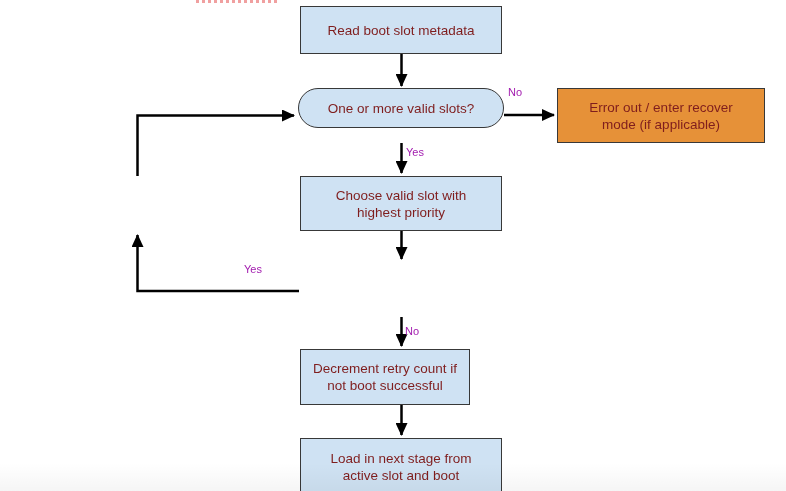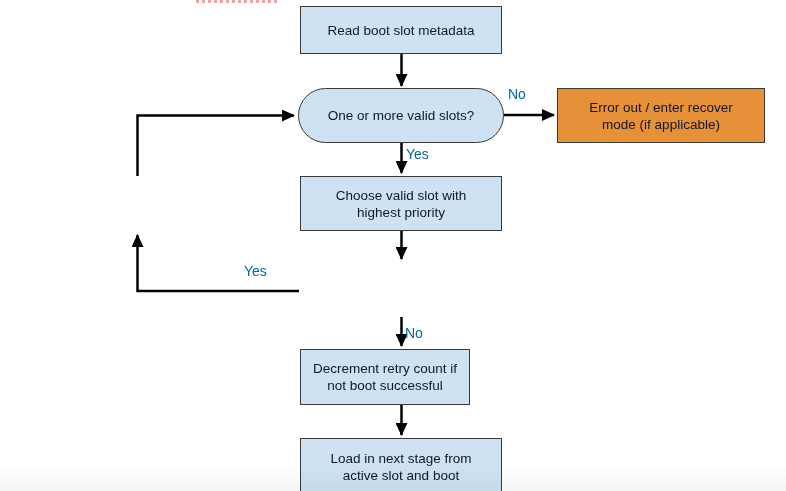--- a/index.html
+++ b/index.html
@@ -13,42 +13,42 @@
   .red-marks{
     position:absolute;left:196px;top:0;width:82px;height:3px;
     background:repeating-linear-gradient(90deg,#f0a0a0 0px,#f0a0a0 3px,rgba(0,0,0,0) 3px,rgba(0,0,0,0) 6px);
   }
 
   svg.edges{position:absolute;left:0;top:0;width:786px;height:491px;}
   svg.edges path{stroke:#000000;stroke-width:2.5;fill:none;}
 
   .node{
     position:absolute;display:flex;align-items:center;justify-content:center;
-    text-align:center;font-size:13.5px;line-height:17px;color:#0f172a;
+    text-align:center;font-size:13.5px;line-height:17px;color:#7f1d1d;
     background:#cfe2f3;border:1.5px solid #383838;box-sizing:border-box;
   }
   .node .lbl{display:inline-block;}
   .decision{border-radius:28px;}
   .error{background:#e69138;}
 
   .n-read  {left:300px;top:6px;  width:202px;height:48px;}
-  .n-valid {left:298px;top:88px; width:206px;height:55px;}
+  .n-valid {left:298px;top:88px; width:206px;height:40px;}
   .n-error {left:557px;top:88px; width:208px;height:55px;}
   .n-error .lbl {max-width:170px;}
   .n-choose{left:300px;top:176px;width:202px;height:55px;}
   .n-choose .lbl{max-width:160px;}
   .n-boot  {left:298px;top:262px;width:206px;height:55px;}
   .n-boot .lbl  {max-width:170px;}
   .n-mark  {left:34px; top:176px;width:203px;height:55px;}
   .n-decr  {left:300px;top:349px;width:170px;height:56px;}
   .n-decr .lbl  {max-width:165px;}
   .n-load  {left:300px;top:438px;width:202px;height:58px;}
   .n-load .lbl  {max-width:165px;}
 
-  .lab{position:absolute;font-size:14px;color:#0369a1;}
+  .lab{position:absolute;font-size:11px;color:#a21caf;}
   .lab-no1 {left:508px;top:86px;}
   .lab-yes1{left:406px;top:146px;}
   .lab-yes2{left:244px;top:263px;}
   .lab-no2 {left:405px;top:325px;}
 
   .page-shade{
     position:absolute;left:0;bottom:0;width:786px;height:28px;
     background:linear-gradient(180deg,rgba(0,0,0,0) 0%,rgba(0,0,0,0.04) 100%);
     pointer-events:none;
   }

